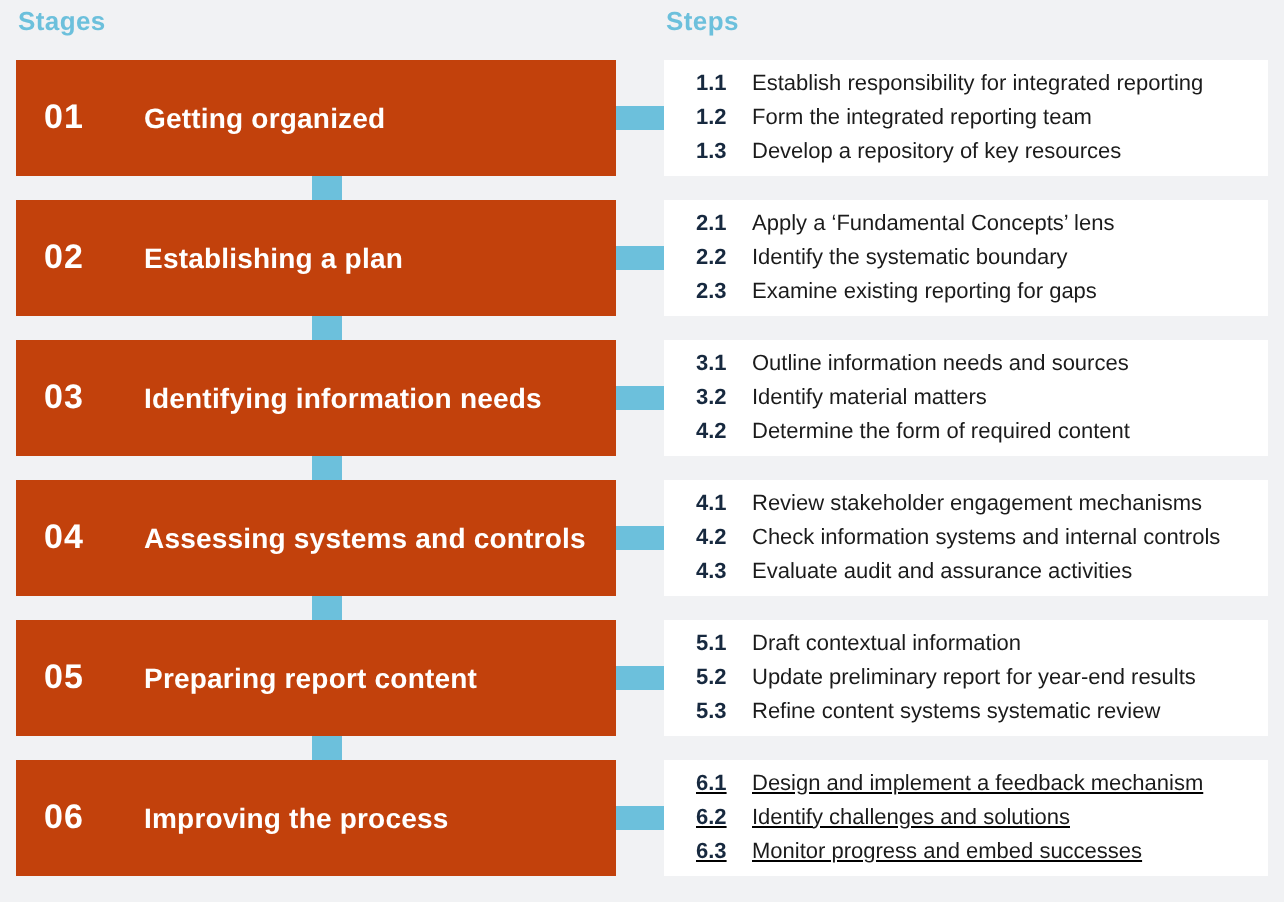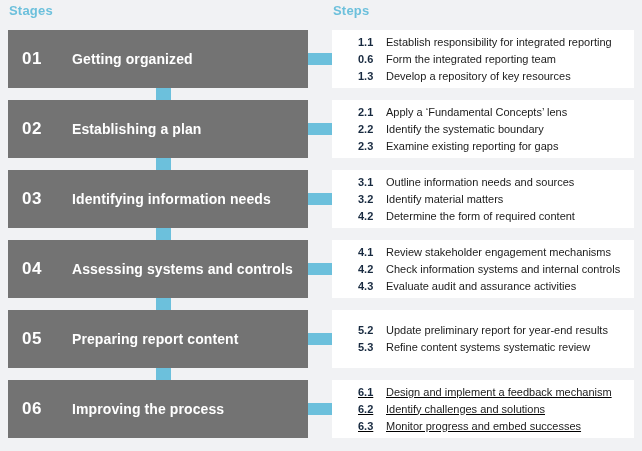--- a/index.html
+++ b/index.html
@@ -48,21 +48,21 @@
     margin-bottom: 12px;
   }
   .stage-row:last-child { margin-bottom: 0; }
 
   .stage-box {
     position: absolute;
     left: 0;
     top: 0;
     width: 300px;
     height: 58px;
-    background: #737373;
+    background: #c2410c;
     display: flex;
     align-items: center;
     box-sizing: border-box;
   }
   .stage-number {
     width: 64px;
     padding-left: 14px;
     box-sizing: border-box;
     color: #ffffff;
     font-size: 17px;
@@ -98,21 +98,21 @@
   .steps-col {
     position: absolute;
     left: 332px;
     top: 30px;
     width: 302px;
   }
   .step-group {
     background: #ffffff;
     height: 58px;
     margin-bottom: 12px;
-    padding: 0 8px 0 22px;
+    padding: 0 8px 0 12px;
     box-sizing: border-box;
     display: flex;
     flex-direction: column;
     justify-content: center;
   }
   .step-group:last-child { margin-bottom: 0; text-decoration: underline; }
 
   .step-item {
     display: flex;
     align-items: baseline;
@@ -194,21 +194,21 @@
     </div>
 
   <div class="steps-col">
 
   <div class="step-group">
         <div class="step-item">
           <span class="step-num">1.1</span>
           <span class="step-text">Establish responsibility for integrated reporting</span>
         </div>
         <div class="step-item">
-          <span class="step-num">0.6</span>
+          <span class="step-num">1.2</span>
           <span class="step-text">Form the integrated reporting team</span>
         </div>
         <div class="step-item">
           <span class="step-num">1.3</span>
           <span class="step-text">Develop a repository of key resources</span>
         </div>
       </div>
       <div class="step-group">
         <div class="step-item">
           <span class="step-num">2.1</span>
@@ -246,20 +246,24 @@
           <span class="step-num">4.2</span>
           <span class="step-text">Check information systems and internal controls</span>
         </div>
         <div class="step-item">
           <span class="step-num">4.3</span>
           <span class="step-text">Evaluate audit and assurance activities</span>
         </div>
       </div>
       <div class="step-group">
         <div class="step-item">
+          <span class="step-num">5.1</span>
+          <span class="step-text">Draft contextual information</span>
+        </div>
+        <div class="step-item">
           <span class="step-num">5.2</span>
           <span class="step-text">Update preliminary report for year-end results</span>
         </div>
         <div class="step-item">
           <span class="step-num">5.3</span>
           <span class="step-text">Refine content systems systematic review</span>
         </div>
       </div>
       <div class="step-group">
         <div class="step-item">

